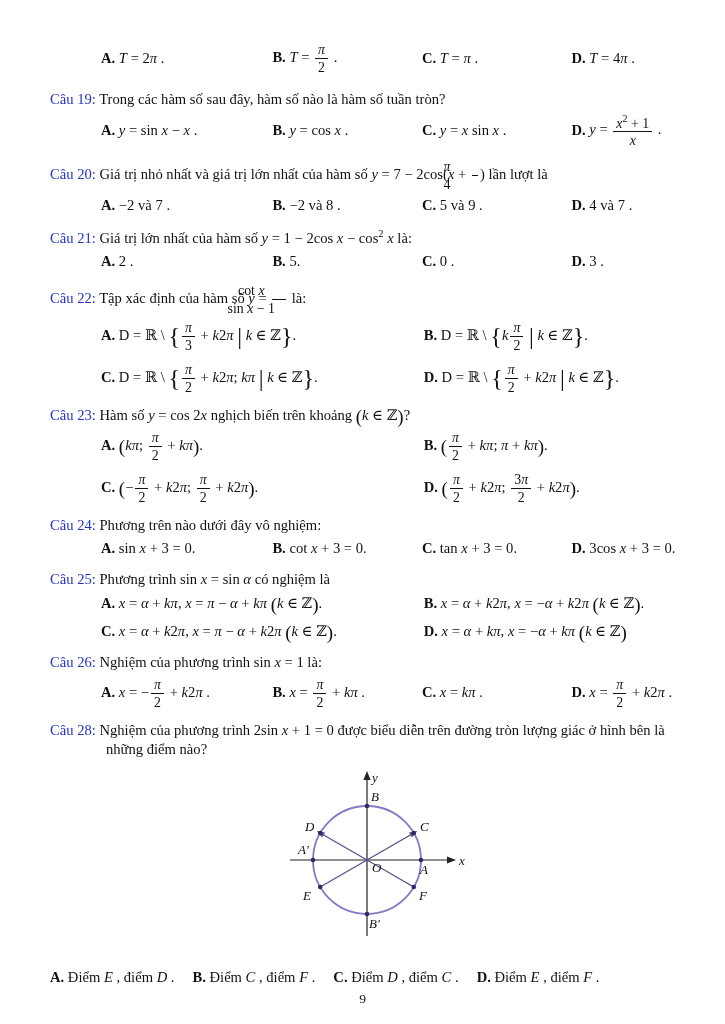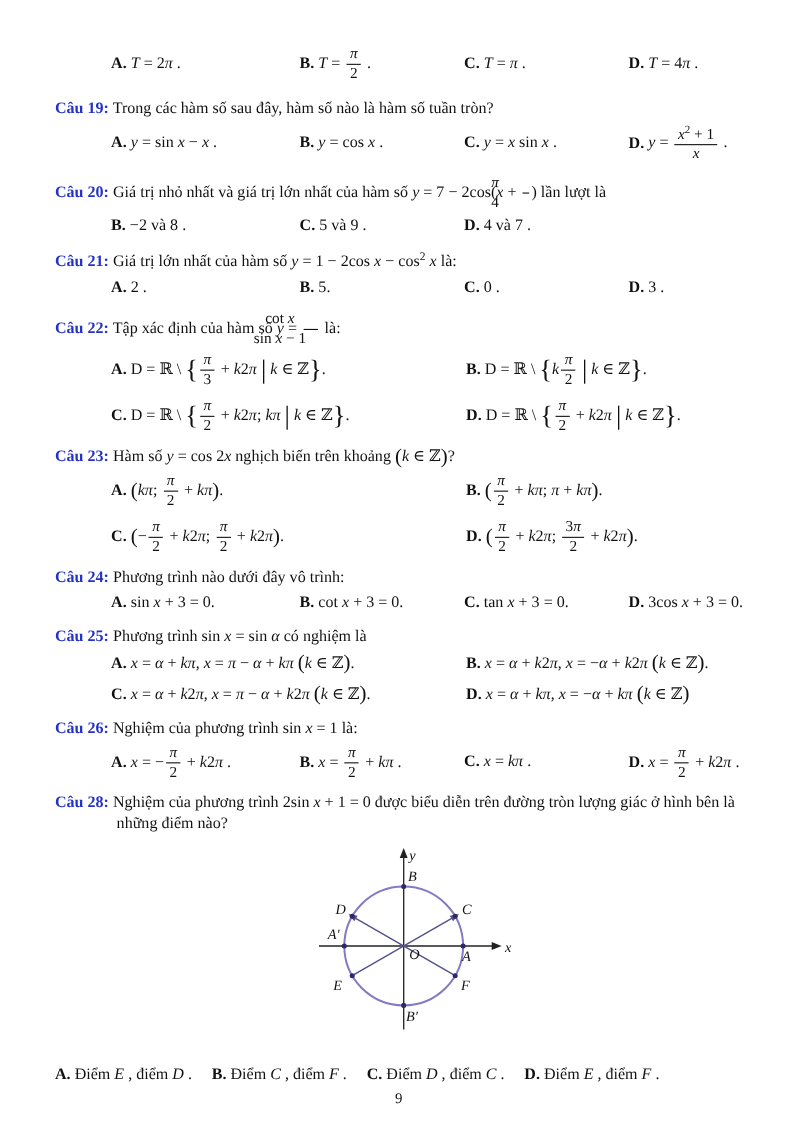--- a/index.html
+++ b/index.html
@@ -7,21 +7,21 @@
   .page {
     width:725px; height:1024px; margin:0 auto; background:#fff;
     font-family:"Liberation Serif","DejaVu Serif",serif;
     font-size:14.6px; color:#111; padding:38px 40px 16px 50px;
     position:relative; overflow:hidden; line-height:1.35;
   }
   p { margin:0; }
   .toprow { margin-left:51px; margin-bottom:15px; }
   .q { margin-bottom:11px; }
   .qline { padding-left:56px; text-indent:-56px; }
-  .qlabel { color:#2533c4; font-weight:bold; }
+  .qlabel { color:#2533c4; font-weight:normal; }
   .opts { display:grid; margin-left:51px; margin-top:4px; column-gap:4px; row-gap:9px; align-items:center; }
   .opts.four { grid-template-columns:1.15fr 1fr 1fr 0.78fr; }
   .opts.two  { grid-template-columns:1.22fr 1fr; }
   .opt { white-space:nowrap; }
   .opt > b { font-weight:bold; }
   .f { display:inline-flex; flex-direction:column; text-align:center; vertical-align:middle; margin:0 2px; line-height:1.08; font-size:0.95em; }
   .f .n { padding:0 3px 1px; border-bottom:1px solid #111; display:block; }
   .f .d { padding:1px 3px 0; display:block; }
   sup { font-size:0.72em; }
   .bb { font-size:1.65em; font-weight:400; vertical-align:middle; line-height:0.85; }
@@ -58,20 +58,21 @@
             </span> .</span></span>
     </div>
   </section>
 
   <section class="q">
     <p class="qline"><b class="qlabel">Câu 20:</b> <span>Giá trị nhỏ nhất và giá trị lớn nhất của hàm số <i>y</i> = 7 − 2cos(<i>x</i> + <span class="f">
             <span class="n"><i>π</i></span>
             <span class="d">4</span>
           </span>) lần lượt là</span></p>
     <div class="opts four">
+      <span class="opt"><b>A.</b> <span>−2 và 7 .</span></span>
       <span class="opt"><b>B.</b> <span>−2 và 8 .</span></span>
       <span class="opt"><b>C.</b> <span>5 và 9 .</span></span>
       <span class="opt"><b>D.</b> <span>4 và 7 .</span></span>
     </div>
   </section>
 
   <section class="q">
     <p class="qline"><b class="qlabel">Câu 21:</b> <span>Giá trị lớn nhất của hàm số <i>y</i> = 1 − 2cos <i>x</i> − cos<sup>2</sup> <i>x</i> là:</span></p>
     <div class="opts four">
       <span class="opt"><b>A.</b> <span>2 .</span></span>
@@ -128,21 +129,21 @@
               <span class="n"><i>π</i></span>
               <span class="d">2</span>
             </span> + <i>k</i>2<i>π</i>; <span class="f">
               <span class="n">3<i>π</i></span>
               <span class="d">2</span>
             </span> + <i>k</i>2<i>π</i><span class="bp">)</span>.</span></span>
     </div>
   </section>
 
   <section class="q">
-    <p class="qline"><b class="qlabel">Câu 24:</b> <span>Phương trình nào dưới đây vô trình:</span></p>
+    <p class="qline"><b class="qlabel">Câu 24:</b> <span>Phương trên nào dưới đây vô nghiệm:</span></p>
     <div class="opts four">
       <span class="opt"><b>A.</b> <span>sin <i>x</i> + 3 = 0.</span></span>
       <span class="opt"><b>B.</b> <span>cot <i>x</i> + 3 = 0.</span></span>
       <span class="opt"><b>C.</b> <span>tan <i>x</i> + 3 = 0.</span></span>
       <span class="opt"><b>D.</b> <span>3cos <i>x</i> + 3 = 0.</span></span>
     </div>
   </section>
 
   <section class="q">
     <p class="qline"><b class="qlabel">Câu 25:</b> <span>Phương trình sin <i>x</i> = sin <i>α</i> có nghiệm là</span></p>

